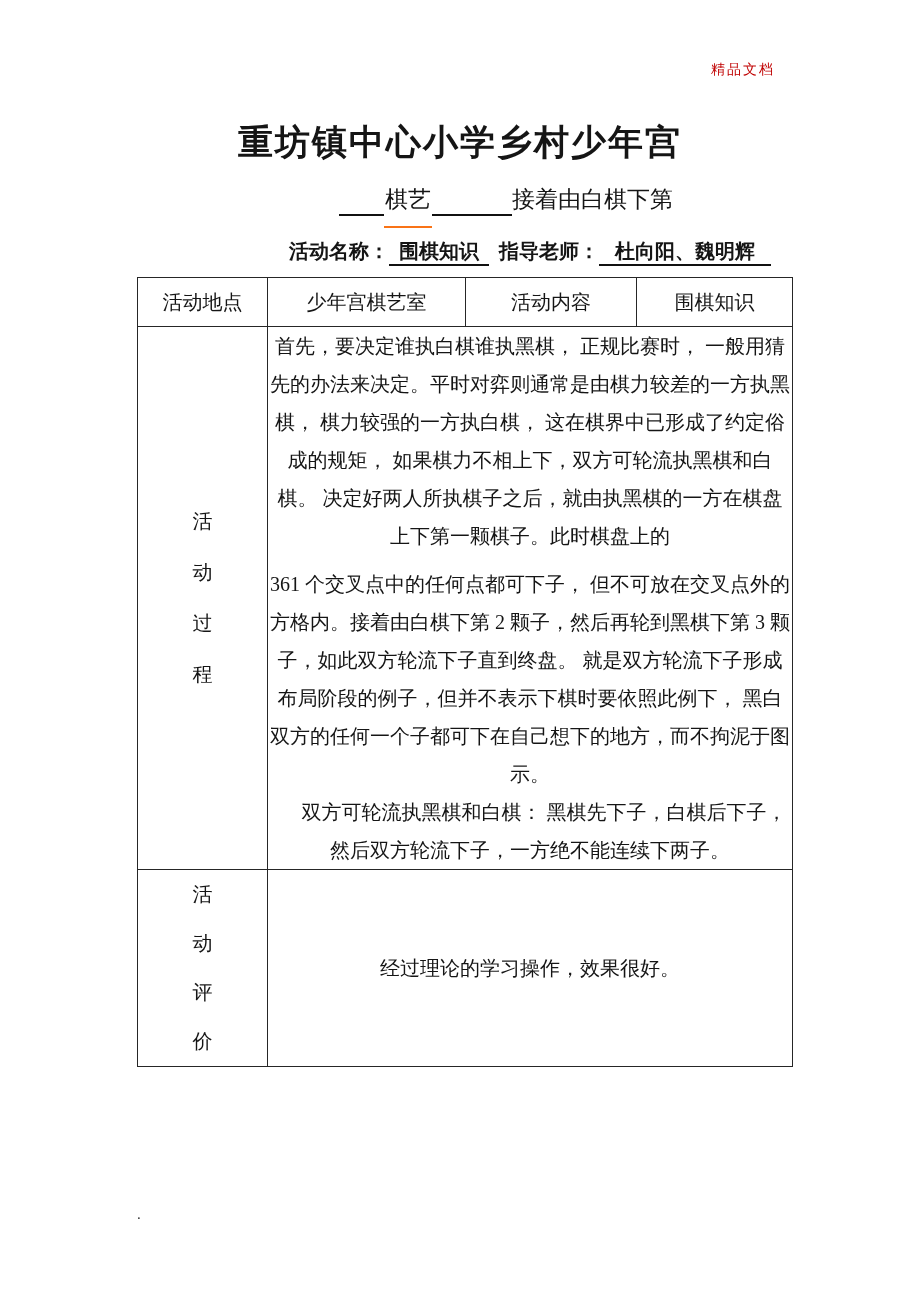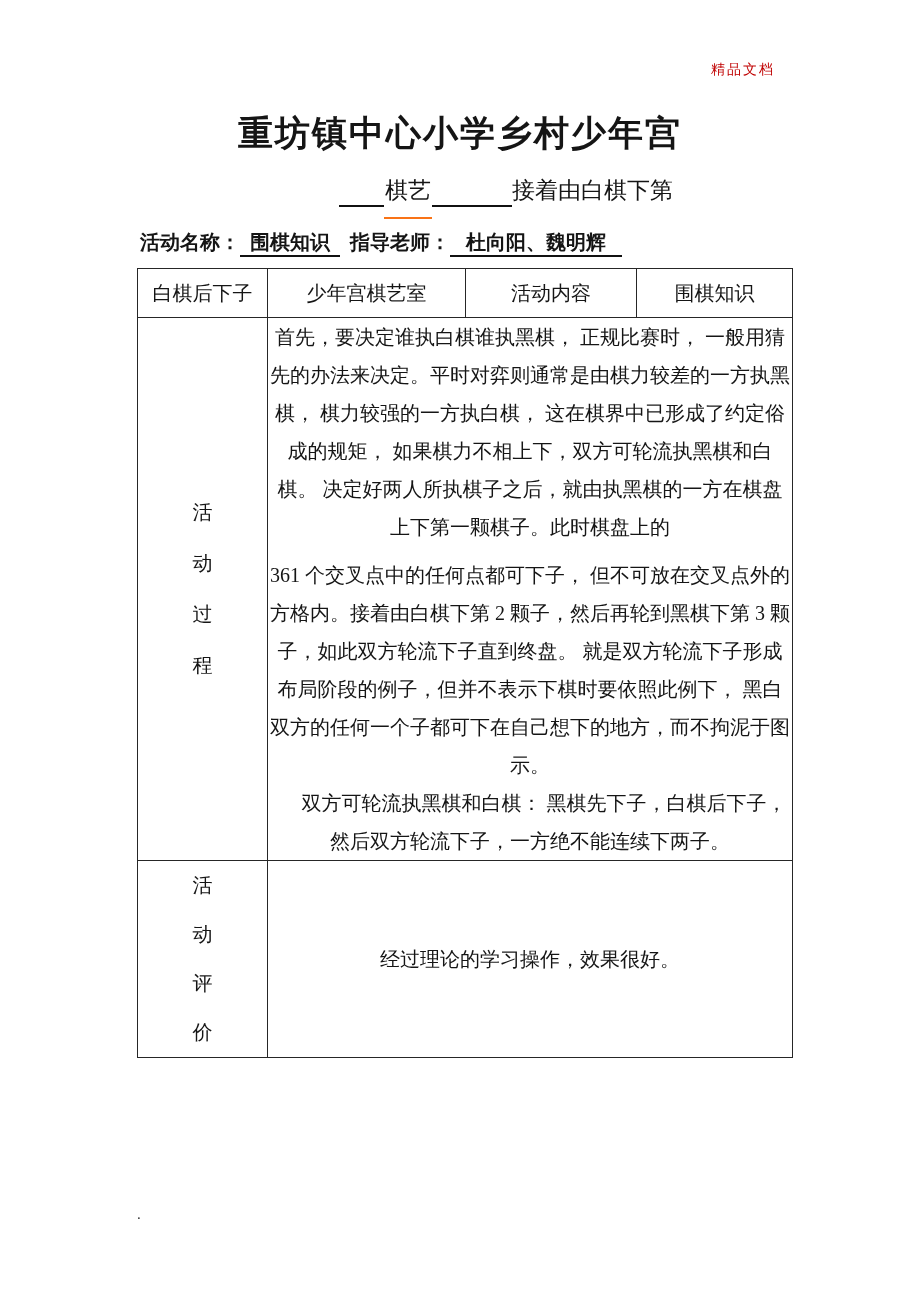--- a/index.html
+++ b/index.html
@@ -15,21 +15,21 @@
   }
   .watermark {
     position: absolute;
     left: 711px;
     top: 61px;
     font-size: 14px;
     letter-spacing: 2px;
     color: #c00000;
   }
   .doc-title {
-    margin: 0;
+    margin: 9px;
     padding-top: 112px;
     text-align: center;
     font-size: 35px;
     font-weight: bold;
     line-height: 44px;
     letter-spacing: 2px;
   }
   .subtitle {
     margin: 20px 0 0 339px;
     font-size: 23px;
@@ -45,21 +45,21 @@
   .subtitle .blank-left  { width: 45px; }
   .subtitle .blank-right { width: 80px; }
   .subtitle .u-group { border-bottom: 2px solid #f97316; padding: 0 1px 14px 1px; }
   .info-line {
     margin: 0 0 0 140px;
     font-size: 20px;
     font-weight: bold;
     line-height: 28px;
     white-space: nowrap;
   }
-  .info-name { margin-top: 21px; }
+  .info-name { margin-top: 21px; text-align: center; }
   .info-time { margin-top: 20px; }
   .u-value { border-bottom: 2px solid #111; padding: 0 10px 2px 10px; }
   .u-value.wide { padding: 0 16px 2px 16px; }
   .gap { display: inline-block; width: 10px; }
   .date-text { font-family: "Liberation Sans", "DejaVu Sans", sans-serif; font-weight: bold; }
   table.record {
     margin: 12px 0 0 137px;
     width: 655px;
     border-collapse: collapse;
     table-layout: fixed;
@@ -121,21 +121,21 @@
 
   <table class="record">
     <colgroup>
       <col style="width:130px">
       <col style="width:198px">
       <col style="width:171px">
       <col style="width:156px">
     </colgroup>
     <tbody>
       <tr class="r1">
-        <td>白棋后下子</td>
+        <td>活动地点</td>
         <td>少年宫棋艺室</td>
         <td>活动内容</td>
         <td>围棋知识</td>
       </tr>
       <tr class="r3">
         <td>
           <div class="vlabel">活
 动
 过
 程</div>

